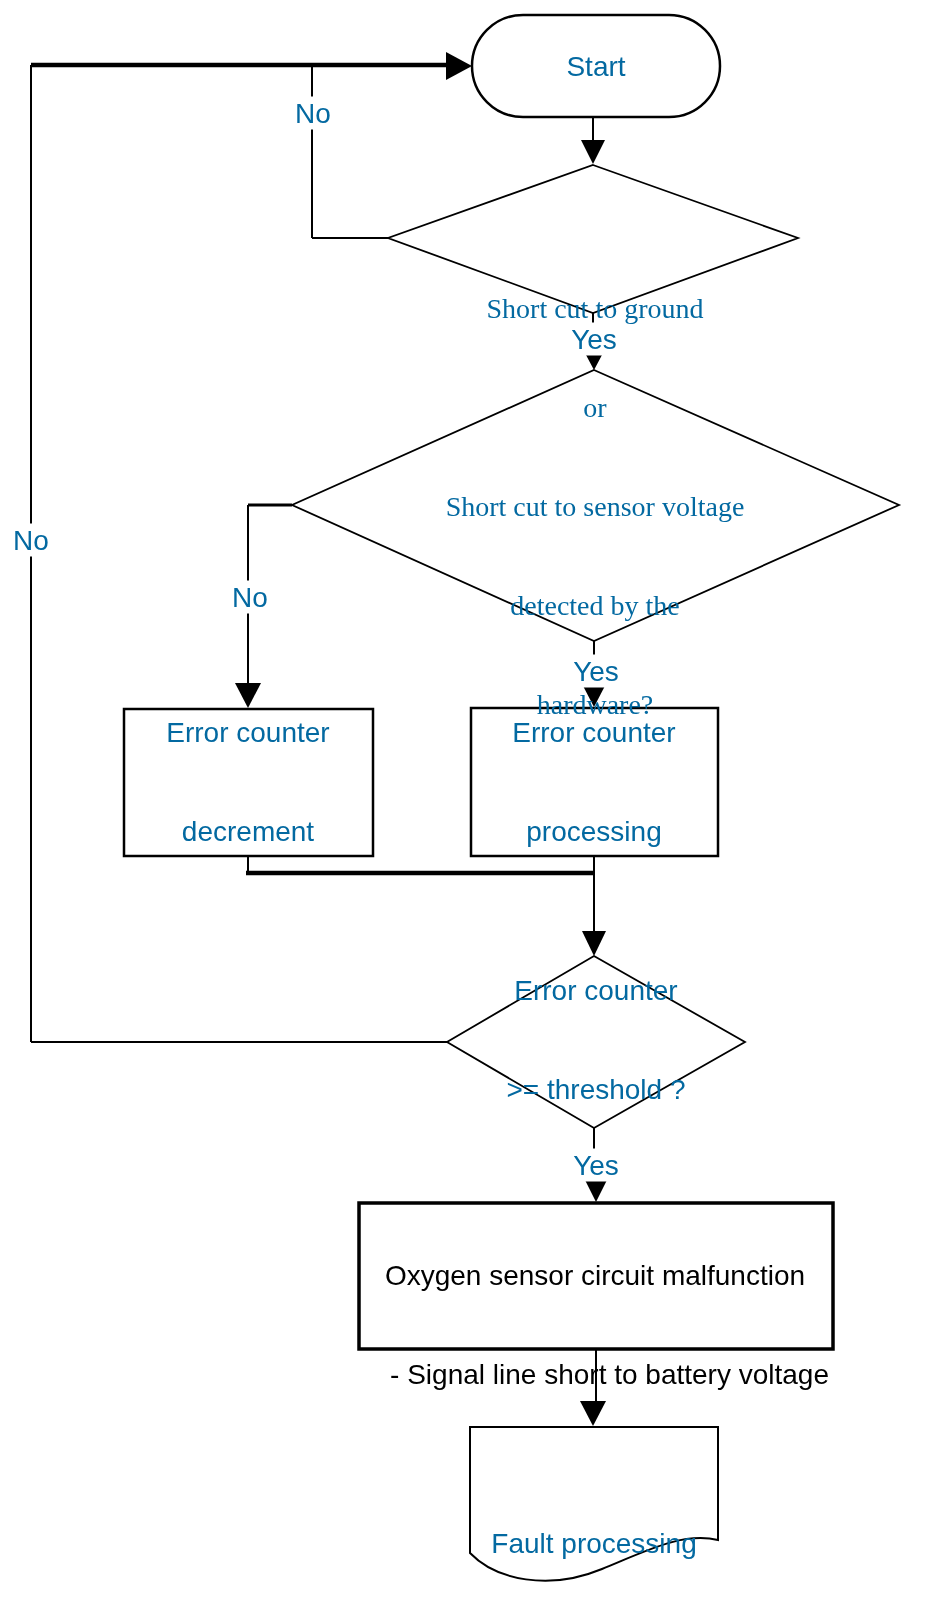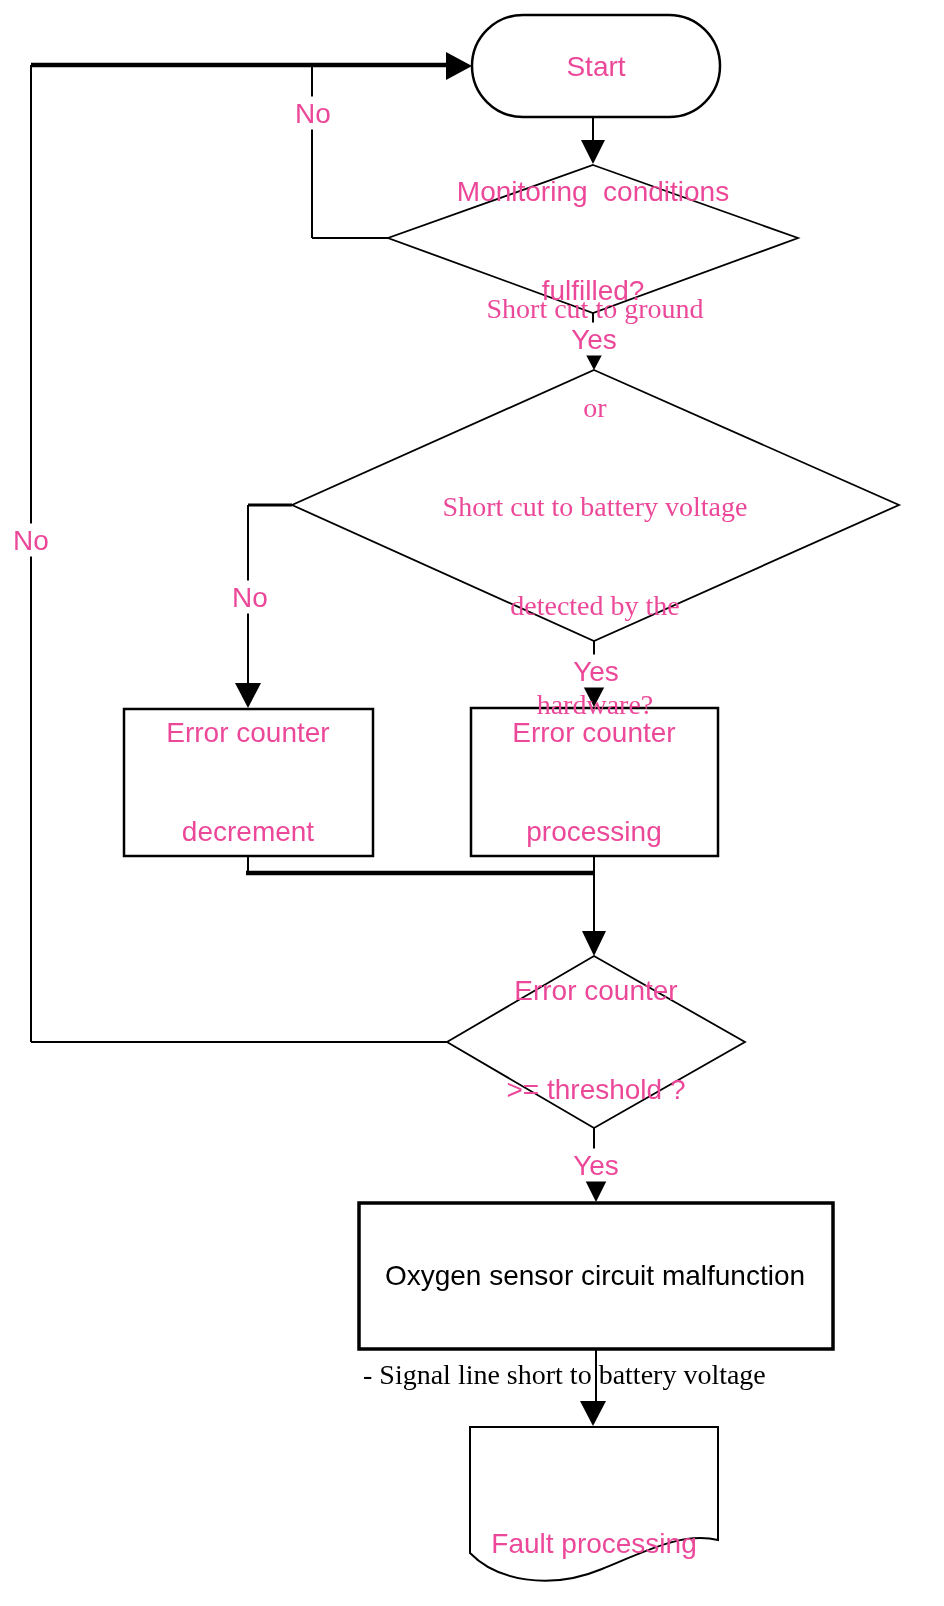--- a/index.html
+++ b/index.html
@@ -21,37 +21,37 @@
     left: 0;
     top: 0;
   }
   .lbl {
     position: absolute;
     transform: translate(-50%, -50%);
     font-size: 28px;
     line-height: 33px;
     text-align: center;
     white-space: pre;
-    color: #ec4899;
+    color: #0369a1;
   }
   .edge-lbl {
     background: #ffffff;
     padding: 0 6px;
   }
   .malf-block {
     position: absolute;
     left: 361px;
     top: 1193px;
     width: 468px;
     font-size: 28px;
     line-height: 33px;
     white-space: pre;
   }
   .malf-line1 { text-align: center; }
-  .malf-line  { text-align: left; padding-left: 2px; font-family: Liberation Serif, serif; }
+  .malf-line  { text-align: right; padding-left: 2px; }
 </style>
 </head>
 <body>
 
 <div class="canvas">
 
   <svg width="944" height="1606" viewBox="0 0 944 1606" fill="none" stroke="#000000">
 
     <line x1="31" y1="65" x2="450" y2="65" stroke-width="4.5"></line>
     <polygon points="472,66 446,52 446,80" fill="#000" stroke="none"></polygon>
@@ -97,29 +97,25 @@
     <rect x="359" y="1203" width="474" height="146" stroke-width="3.5" fill="#ffffff"></rect>
 
     <line x1="596" y1="1349" x2="596" y2="1403" stroke-width="2"></line>
     <polygon points="593,1426 580,1401 606,1401" fill="#000" stroke="none"></polygon>
 
     <path d="M470,1427 H718 V1540 C683,1532 648,1550 602,1569 C549,1591 496,1580 470,1553 Z" stroke-width="2" fill="#ffffff"></path>
   </svg>
 
   <div class="lbl" style="left:596px; top:66px;">Start</div>
 
-  <div class="lbl" style="left:593px; top:241px;">
-    <div>Monitoring  conditions</div>
-    <div>fulfilled?</div>
-  </div>
 
   <div class="lbl" style="left:595px; top:506px;font-family:Liberation Serif, serif;">
     <div>Short cut to ground</div>
     <div>or</div>
-    <div>Short cut to battery voltage</div>
+    <div>Short cut to sensor voltage</div>
     <div>detected by the</div>
     <div>hardware?</div>
   </div>
 
   <div class="lbl" style="left:248px; top:782px;">
     <div>Error counter</div>
     <div>decrement</div>
   </div>
 
   <div class="lbl" style="left:594px; top:782px;">

